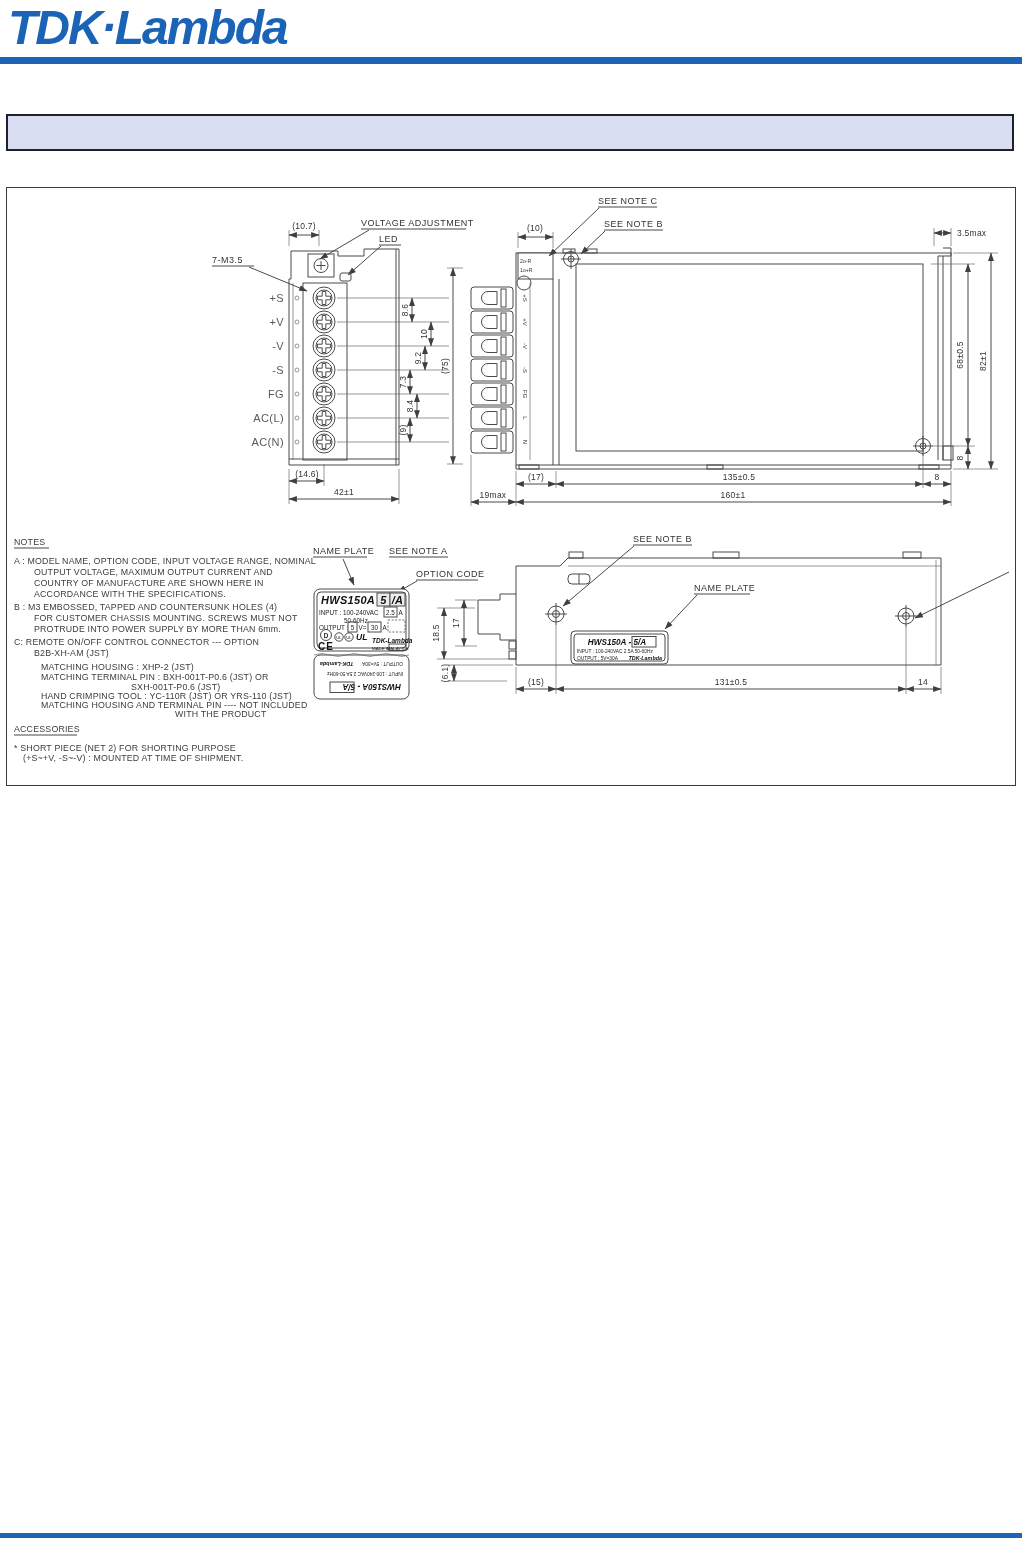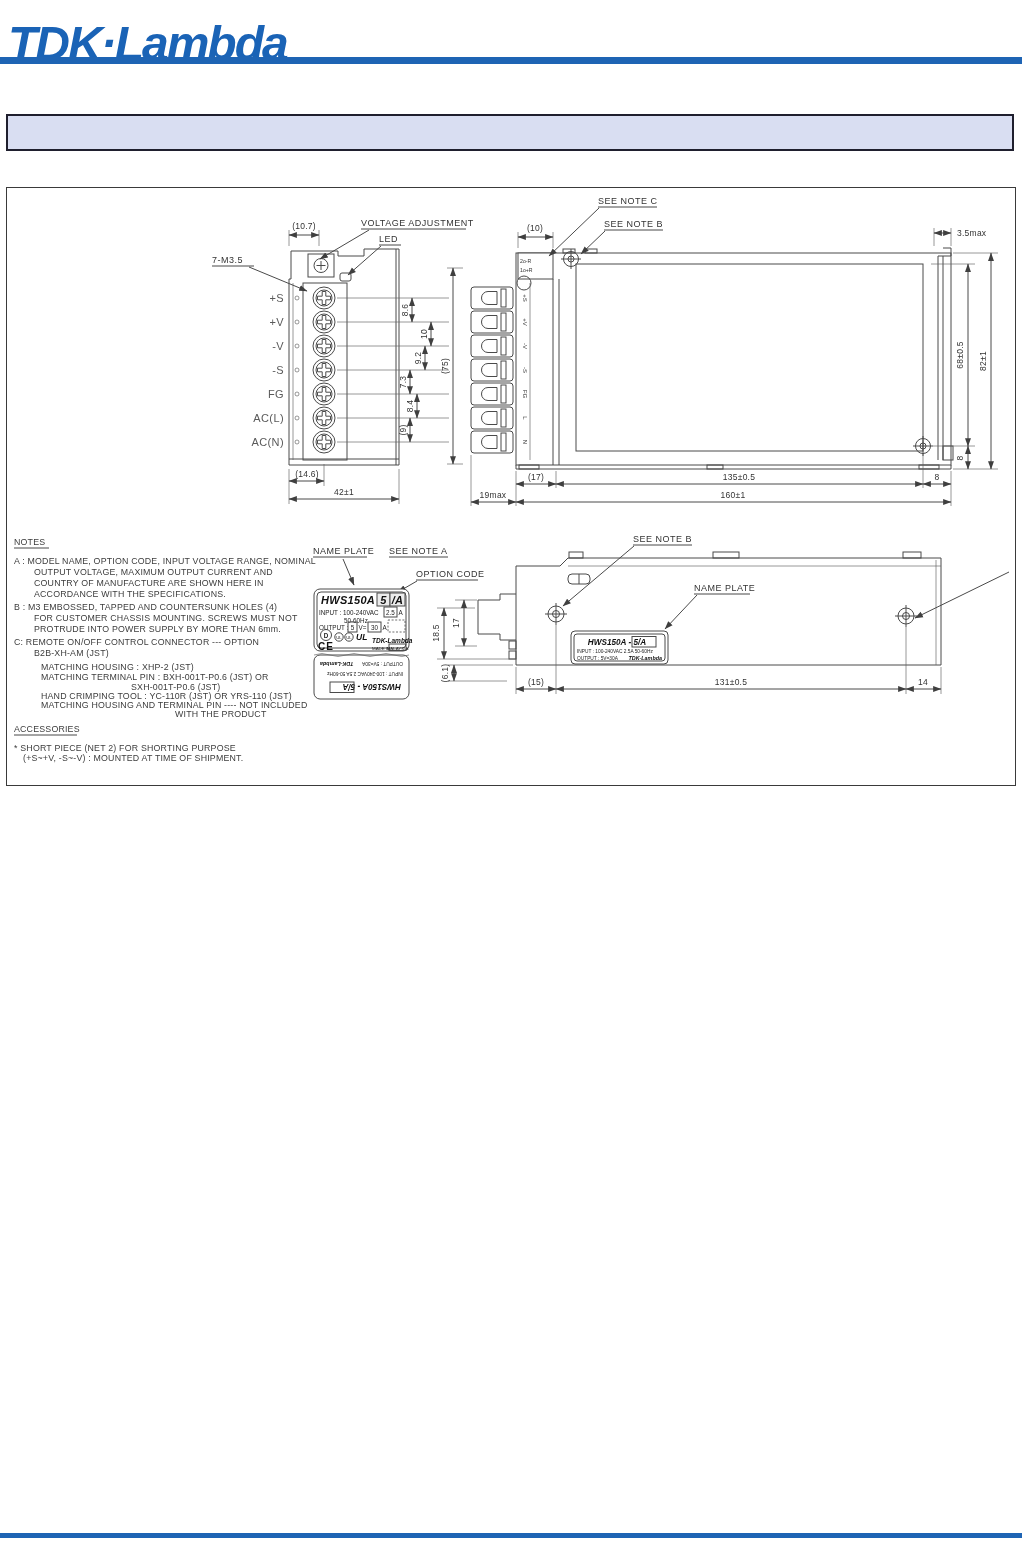--- a/index.html
+++ b/index.html
@@ -1,18 +1,18 @@
 <!DOCTYPE html>
 <html><head>
 <meta charset="utf-8">
 <style>
   html,body{margin:0;padding:0;background:#fff;}
   .page{position:relative;width:1022px;height:1541px;background:#ffffff;overflow:hidden;
         font-family:"Liberation Sans",sans-serif;}
-  .logo{position:absolute;left:8px;top:16px;font-size:48px;font-weight:bold;font-style:italic;
+  .logo{position:absolute;left:8px;top:0;font-size:48px;font-weight:bold;font-style:italic;
         color:#1a63b6;letter-spacing:-2px;}
   .topbar{position:absolute;left:0;top:57px;width:1022px;height:7px;background:#1e64b4;}
   .banner{position:absolute;left:6px;top:114px;width:1008px;height:37px;background:#d9def2;
           border:2px solid #1f1f2e;box-sizing:border-box;}
   .frame{position:absolute;left:6px;top:187px;width:1008px;height:597px;border:1.3px solid #3a3a3a;
          box-sizing:content-box;background:#fff;}
   .footline{position:absolute;left:0;top:1533px;width:1022px;height:5px;background:#1e64b4;}
 
   #dw line, #dw polyline{stroke:#4a4a4a;stroke-width:1;fill:none;}
   #dw path, #dw rect, #dw circle{stroke:#4a4a4a;stroke-width:1;fill:none;}

